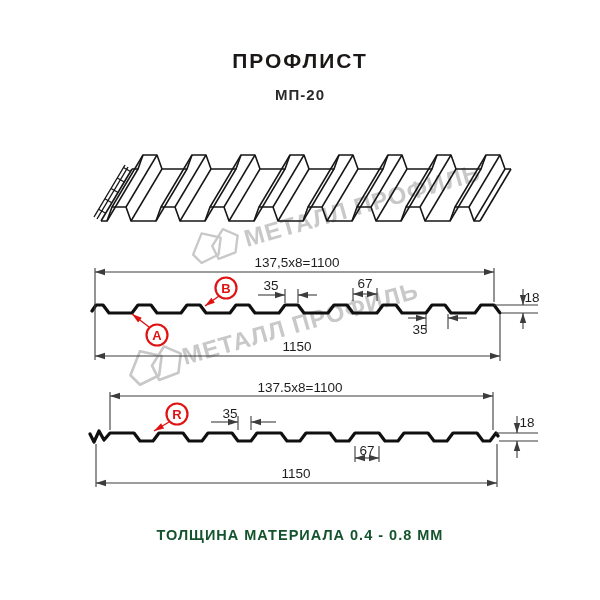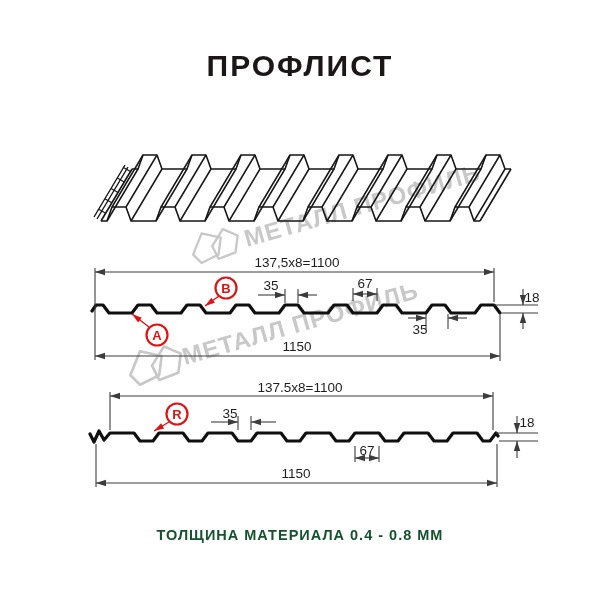--- a/index.html
+++ b/index.html
@@ -1,33 +1,34 @@
 <!DOCTYPE html>
 <html><head>
 <meta charset="utf-8">
 <style>
   html,body{margin:0;padding:0;background:#ffffff;}
   #stage{position:relative;width:600px;height:600px;background:#ffffff;overflow:hidden;
          font-family:"Liberation Sans",sans-serif;}
   #cad{position:absolute;left:0;top:0;z-index:1;}
   .txt{position:absolute;left:0;width:600px;text-align:center;z-index:2;}
-  #title{top:49px;font-size:30px;font-weight:bold;letter-spacing:2px;color:#1b1717;}
+  #title{top:49px;font-size:21px;font-weight:bold;letter-spacing:2px;color:#1b1717;}
   #subtitle{top:86px;font-size:15px;font-weight:bold;letter-spacing:1px;color:#2a2a2a;}
   #footer-note{top:527px;font-size:14.5px;font-weight:bold;letter-spacing:1px;color:#14532d;}
   .dim{font-size:13.5px;fill:#1e1e1e;text-anchor:middle;}
   .lbl{font-size:13px;font-weight:bold;fill:#e01313;text-anchor:middle;}
   .wm{font-size:24px;font-weight:bold;fill:#c8c8c8;letter-spacing:1px;}
   .wmlogo{fill:none;stroke:#c8c8c8;stroke-width:2.2;stroke-linejoin:round;}
 </style>
 </head>
 <body>
 
 <div id="stage">
 
   <div id="title" class="txt">ПРОФЛИСТ</div>
+  <div id="subtitle" class="txt">МП-20</div>
   <div id="footer-note" class="txt">ТОЛЩИНА МАТЕРИАЛА 0.4 - 0.8 ММ</div>
 
   <svg id="cad" width="600" height="600" viewBox="0 0 600 600">
 
     <g id="g-sheetfill">
         <path d="M101,221 L107,221 L112,207 L126,207 L131,221 L156,221 L161,207 L175,207 L180,221 L205,221 L210,207 L224,207 L229,221 L254,221 L259,207 L273,207 L278,221 L303,221 L308,207 L322,207 L327,221 L352,221 L357,207 L371,207 L376,221 L401,221 L406,207 L420,207 L425,221 L450,221 L455,207 L469,207 L474,221 L480,221 L511,169 L505,169 L500,155 L486,155 L481,169 L456,169 L451,155 L437,155 L432,169 L407,169 L402,155 L388,155 L383,169 L358,169 L353,155 L339,155 L334,169 L309,169 L304,155 L290,155 L285,169 L260,169 L255,155 L241,155 L236,169 L211,169 L206,155 L192,155 L187,169 L162,169 L157,155 L143,155 L138,169 L132,169 Z" fill="#ffffff" stroke-width="0" stroke-linejoin="round" stroke-linecap="butt"></path>
       </g>
 
     <g id="g-watermarks">
       <g transform="translate(191,227) scale(1.06)">

